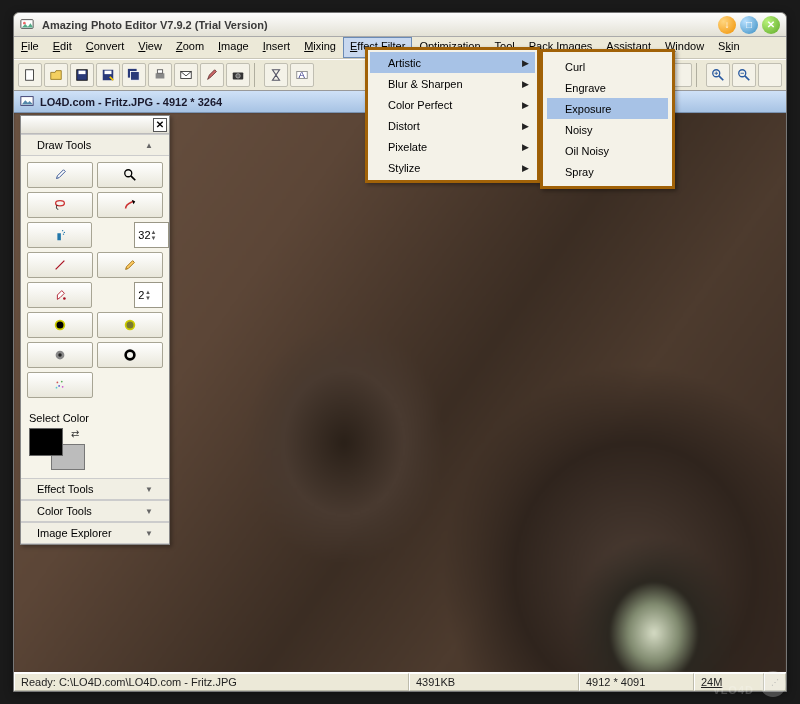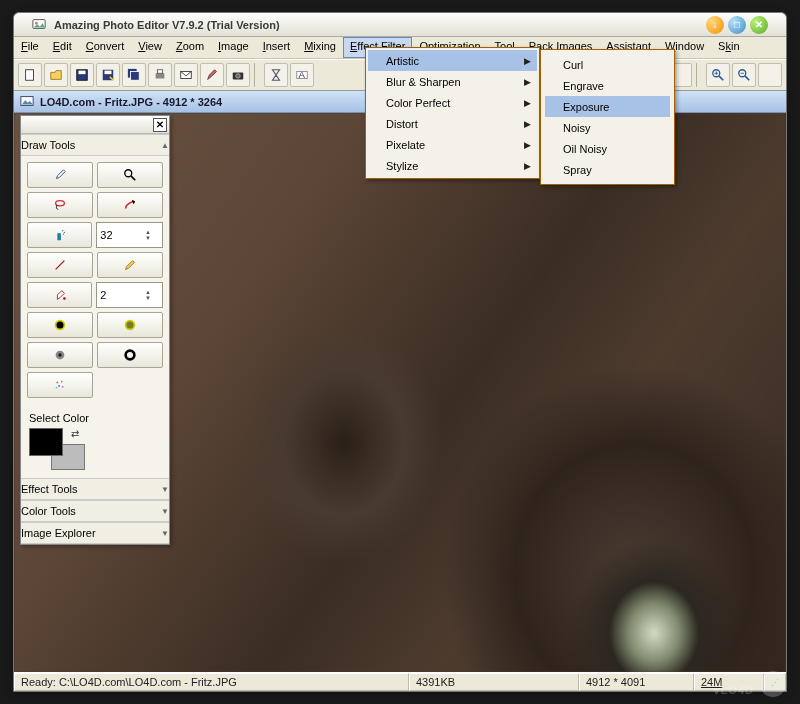--- a/index.html
+++ b/index.html
@@ -1,20 +1,20 @@
 <!DOCTYPE html>
 <html><head>
 <meta charset="utf-8">
 <style>
 * { box-sizing: border-box; margin: 0; padding: 0; font-family: Tahoma, Arial, sans-serif; font-size: 11px; }
 body { background: #1a1a1a; width: 800px; height: 704px; overflow: hidden; position: relative; }
 .app-window { position: absolute; left: 13px; top: 12px; width: 774px; height: 680px; background: #ece9d8; border: 1px solid #777; border-radius: 6px 6px 0 0; display: flex; flex-direction: column; box-shadow: 0 2px 8px rgba(0,0,0,.4); }
 
 
-.titlebar { height: 24px; background: linear-gradient(#fdfdfd,#e3e1d5); border-bottom: 1px solid #aaa; display: flex; align-items: center; padding: 0 18px; border-radius: 6px 6px 0 0; }
+.titlebar { height: 24px; background: linear-gradient(#fdfdfd,#e3e1d5); border-bottom: 1px solid #aaa; display: flex; align-items: center; padding: 0 6px; border-radius: 6px 6px 0 0; }
 .titlebar .icon { width: 16px; height: 16px; margin-right: 6px; }
 .titlebar .title { font-weight: bold; color: #3a3a3a; flex: 1; }
 .tb-btn { width: 18px; height: 18px; border-radius: 50%; margin-left: 4px; display: flex; align-items: center; justify-content: center; font-size: 10px; font-weight: bold; color: #fff; cursor: default; }
 .tb-min { background: radial-gradient(circle at 30% 30%, #ffd680, #f09000); }
 .tb-max { background: radial-gradient(circle at 30% 30%, #b8e0ff, #3a8dc0); }
 .tb-close{ background: radial-gradient(circle at 30% 30%, #b9f27a, #5da928); }
 
 
 .menubar { height: 22px; background: #ece9d8; border-bottom: 1px solid #c9c6b8; display: flex; align-items: stretch; padding-left: 0; }
 .menuitem { padding: 3px 7px; color: #000; cursor: default; white-space: nowrap; }
@@ -36,37 +36,37 @@
   radial-gradient(ellipse 240px 260px at 620px 460px, #4b3c33 0%, #2f241d 50%, transparent 80%),
   radial-gradient(ellipse 100px 120px at 330px 330px, #2a2018 0%, #493a30 60%, transparent 100%),
   linear-gradient(125deg, #6b5342 0%, #5c4637 30%, #3b2d23 55%, #4d3b2e 70%, #352821 100%);
   filter: blur(1.3px);
 }
 
 
 .palette { position: absolute; left: 6px; top: 2px; width: 150px; background: #f6f4ea; border: 1px solid #888; box-shadow: 2px 2px 4px rgba(0,0,0,.3); display: flex; flex-direction: column; }
 .palette-head { height: 18px; background: linear-gradient(#fff,#e4e2d7); border-bottom: 1px solid #bbb; display: flex; align-items: center; justify-content: flex-end; padding: 0 2px; }
 .palette-head .x { width: 14px; height: 14px; border: 1px solid #555; background: #fff; font-size: 10px; text-align: center; line-height: 12px; font-weight: bold; cursor: default; }
-.palette-section-hdr { padding: 4px 0; border-top: 1px solid #ccc; border-bottom: 1px solid #ccc; background: #f1efe4; display:flex; align-items:center; justify-content:space-between; cursor:default;}
+.palette-section-hdr { padding: 4px 16px; border-top: 1px solid #ccc; border-bottom: 1px solid #ccc; background: #f1efe4; display:flex; align-items:center; justify-content:space-between; cursor:default;}
 .chev { font-size: 8px; color:#666; }
 .tool-grid { padding: 6px; display: grid; grid-template-columns: 1fr 1fr; gap: 4px; }
 .toolbtn { height: 26px; border: 1px solid #a8a594; background: linear-gradient(#fff,#e9e7db); border-radius: 2px; display: flex; align-items: center; justify-content: center; cursor: default; }
 .spin-row { grid-column: span 2; display: flex; gap: 4px; }
 .spin-row .toolbtn { flex: 0 0 48%; }
-.spin-input { flex: 1; display: flex; align-items: center; border: 1px solid #9a9786; background: #fff; padding: 0 3px; height: 26px; }
+.spin-input { flex: 1; display: flex; align-items: center; border: 1px solid #9a9786; background: #fff; padding: 0 3px; height: 26px; margin-left: 38px; }
 .spin-input span { flex: 1; }
 .spin-arrows { width: 14px; display: flex; flex-direction: column; font-size: 6px; color: #555; }
 .select-color { padding: 8px; }
 .swatch-wrap { position: relative; width: 62px; height: 42px; margin-top: 4px; }
 .swatch-fg { position: absolute; left: 0; top: 0; width: 34px; height: 28px; background: #000; border: 1px solid #666; }
 .swatch-bg { position: absolute; left: 22px; top: 16px; width: 34px; height: 26px; background: #bcbcbc; border: 1px solid #777; }
 .swap-arrow { position:absolute; left:42px; top:0; font-size:10px; color:#333; }
 
 
-.dropdown { position:absolute; background:#f4f2e8; border:1px solid #a16207; box-shadow:2px 2px 4px rgba(0,0,0,.35); }
+.dropdown { position:absolute; background:#f4f2e8; border:3px solid #a16207; box-shadow:2px 2px 4px rgba(0,0,0,.35); }
 .dd1 { left: 365px; top: 47px; width: 175px; padding: 2px; }
 .dd-row { height: 21px; display: flex; align-items: center; padding: 0 20px 0 18px; color: #000; cursor: default; position:relative; }
 .dd-row .arrow { position:absolute; right: 6px; font-size: 9px; color:#222; }
 .dd-row.hl { background: #a7c2e6; }
 .dd2 { left: 540px; top: 49px; width: 135px; padding: 4px; }
 
 
 .statusbar { height: 19px; background: #ece9d8; border-top: 1px solid #fff; display: flex; align-items: center; }
 .status-cell { height: 100%; border: 1px solid #bdbbab; border-top-color:#fff; border-left-color:#fff; padding: 2px 6px; display:flex; align-items:center; color:#222; }
 .sc-main { flex: 1; }

